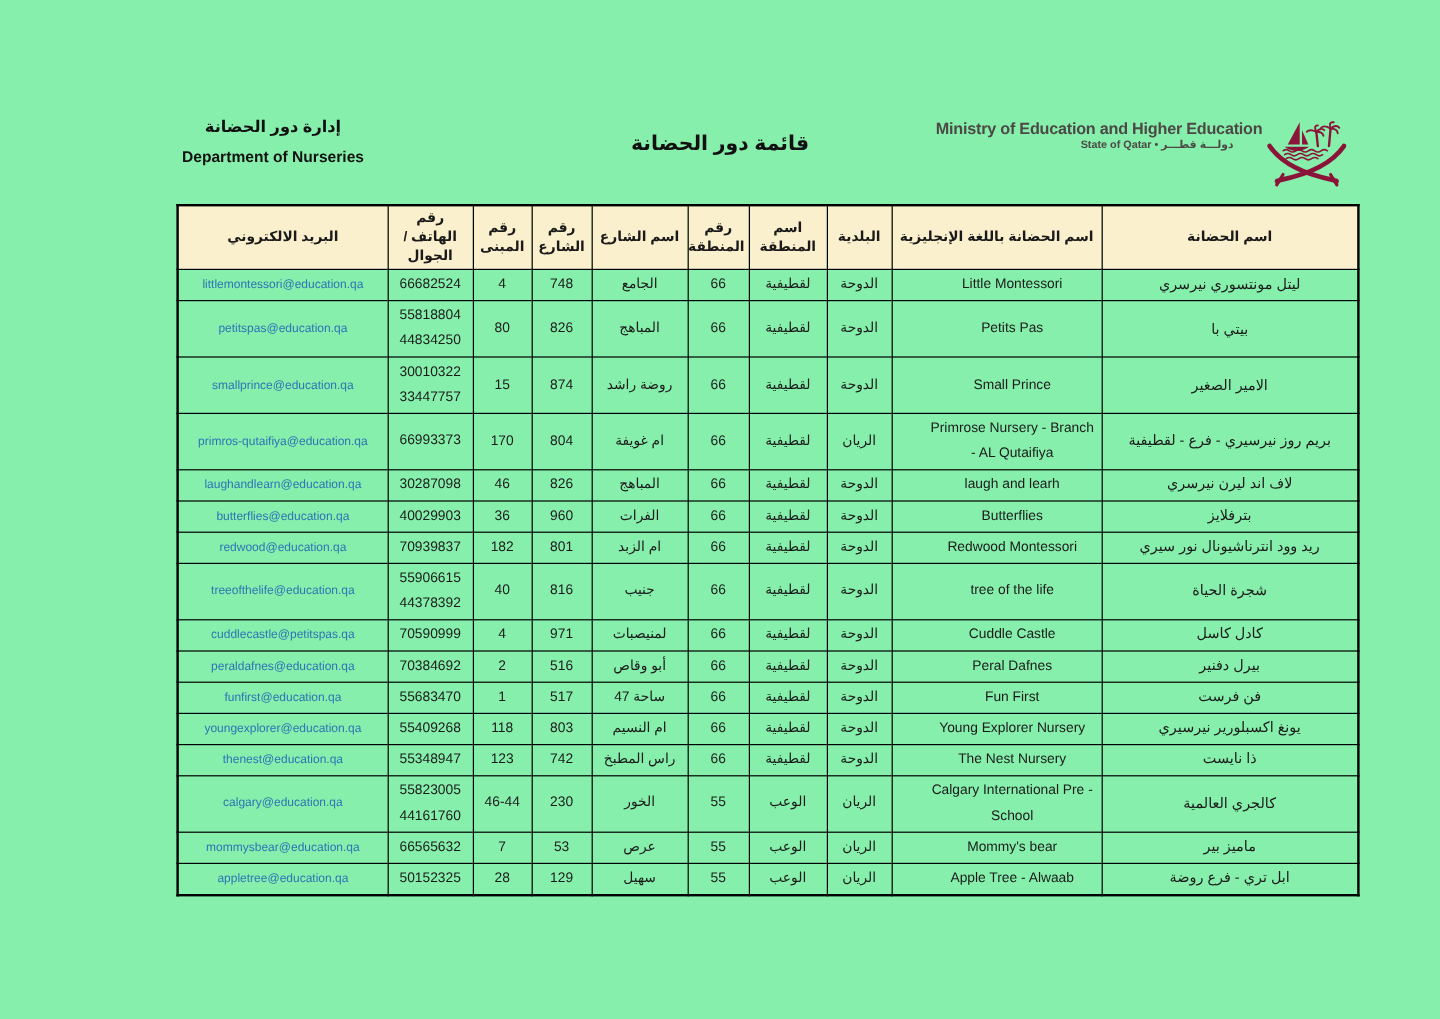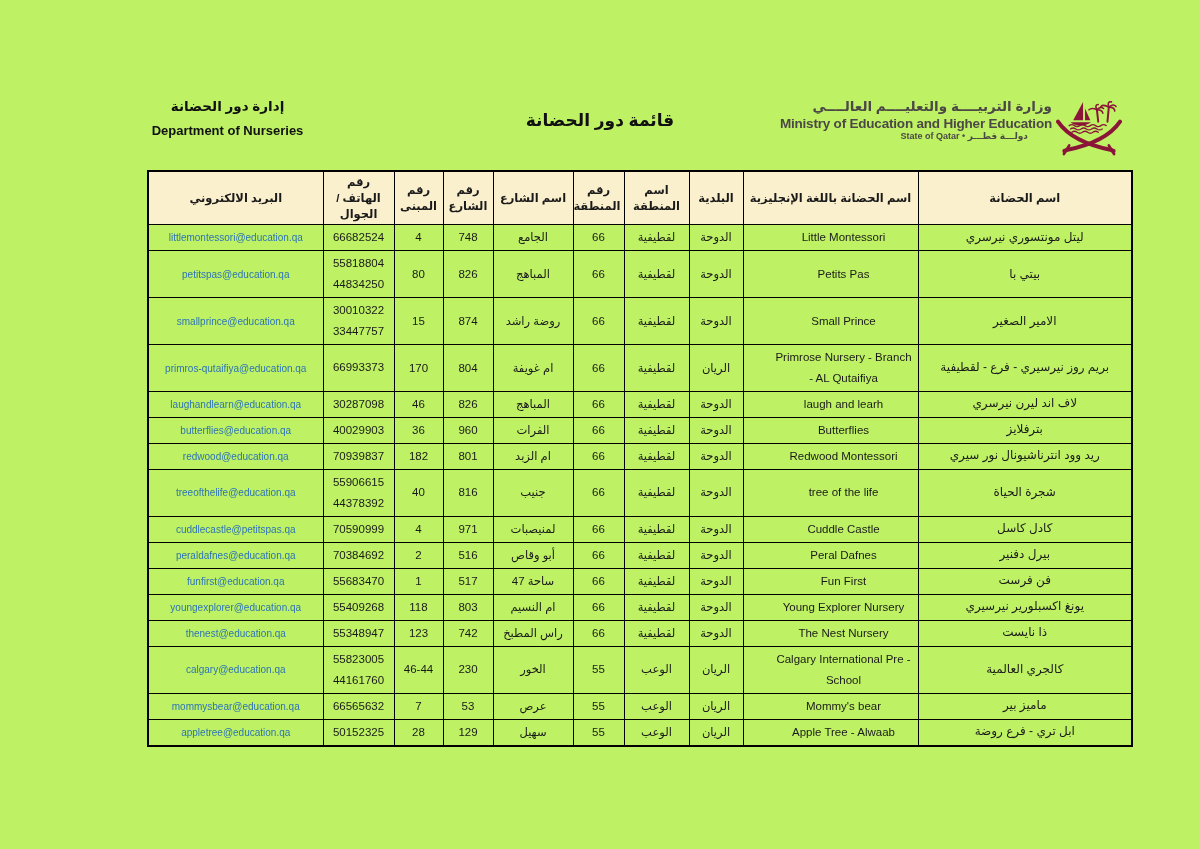--- a/index.html
+++ b/index.html
@@ -1,18 +1,18 @@
 <!DOCTYPE html>
 <html lang="ar"><head>
 <meta charset="utf-8">
 <style>
   * { margin:0; padding:0; box-sizing:border-box; }
   html,body { width:1200px; height:849px; background:#ffffff; overflow:hidden;
               font-family:"Liberation Sans","DejaVu Sans",sans-serif; }
-  .page { position:relative; width:1200px; height:849px; background:#bef264; }
+  .page { position:relative; width:1200px; height:849px; background:#86efac; }
 
   
   .dept-block { position:absolute; left:120px; top:98px; width:215px; text-align:center; color:#111; }
   .dept-ar { font-size:13.5px; font-weight:bold; direction:rtl; }
   .dept-en { font-size:13px; font-weight:bold; margin-top:9px;text-align:center; }
 
   .doc-title { position:absolute; left:450px; top:110px; width:300px; text-align:center;
                font-size:17px; font-weight:bold; direction:rtl; color:#111; }
 
   .logo-block { position:absolute; left:770px; top:88px; width:360px; height:72px; }
@@ -45,21 +45,20 @@
 
   <div class="dept-block">
     <div class="dept-ar">إدارة دور الحضانة</div>
     <div class="dept-en">Department of Nurseries</div>
   </div>
 
   <div class="doc-title">قائمة دور الحضانة</div>
 
   <div class="logo-block">
     <div class="logo-text">
-      <div class="logo-ar">وزارة التربيــــة والتعليــــم العالــــي</div>
       <div class="logo-en">Ministry of Education and Higher Education</div>
       <div class="logo-state">State of Qatar • دولـــة قطـــر</div>
     </div>
     <svg class="emblem" viewBox="0 0 100 104" fill="none" stroke="#8a1538" stroke-linecap="round">
 
       <path d="M26,48 L41,20 L41,48 Z" fill="#8a1538" stroke="none"></path>
       <path d="M44,30 L52,48 L44,48 Z" fill="#8a1538" stroke="none"></path>
       <path d="M22,51 C30,58 44,58 53,51 L22,51 Z" fill="#8a1538" stroke="none"></path>
 
       <path d="M64,50 L62,32" stroke-width="3"></path>

